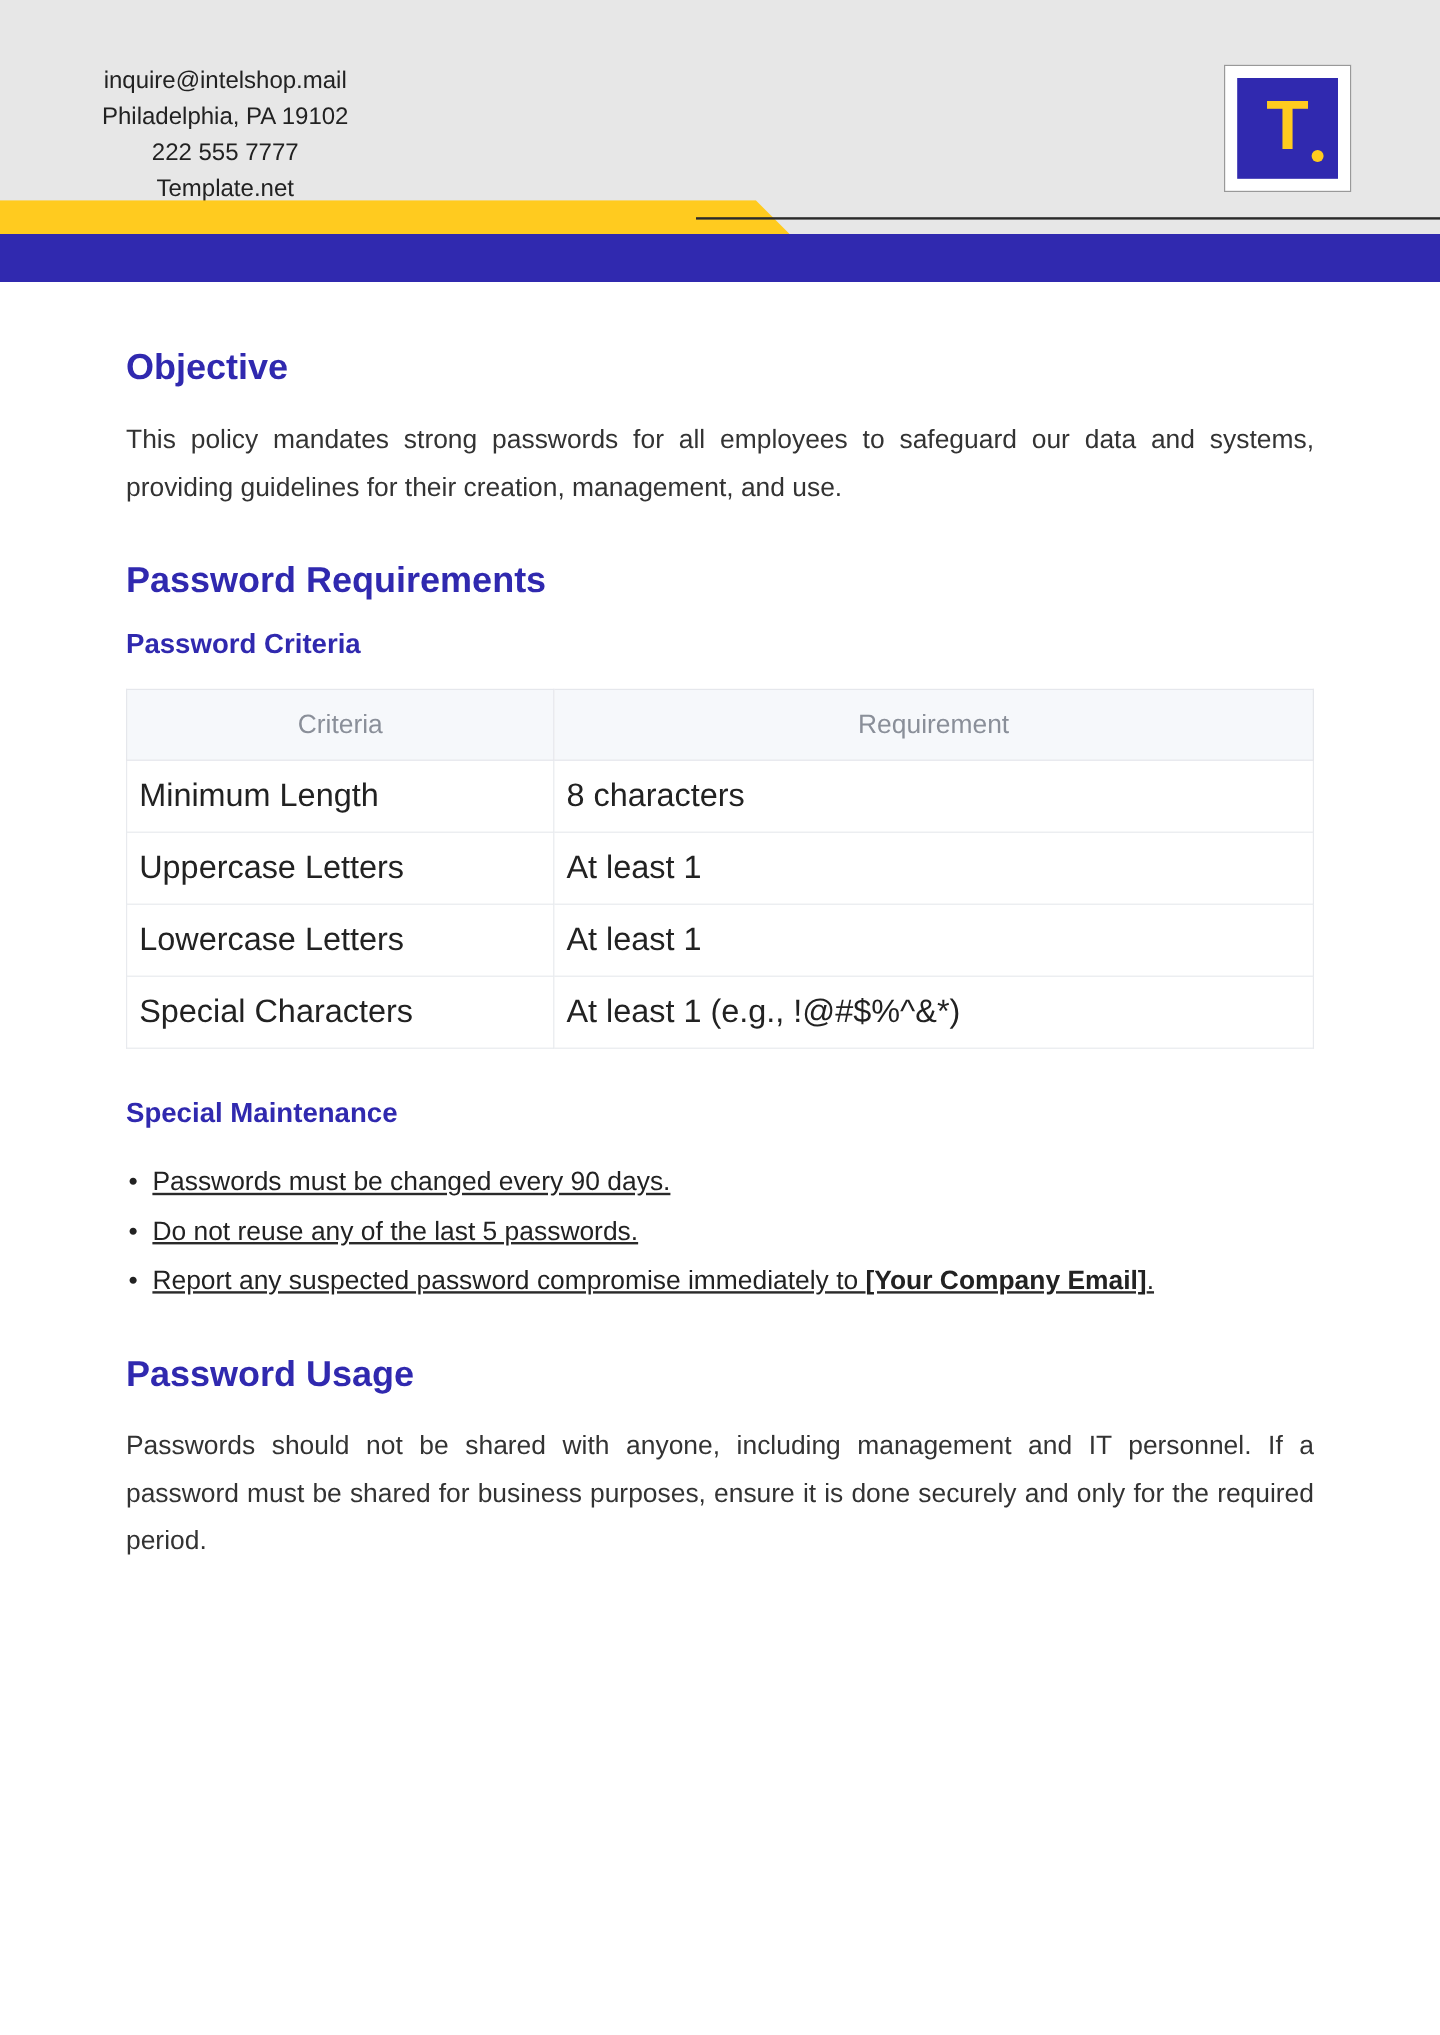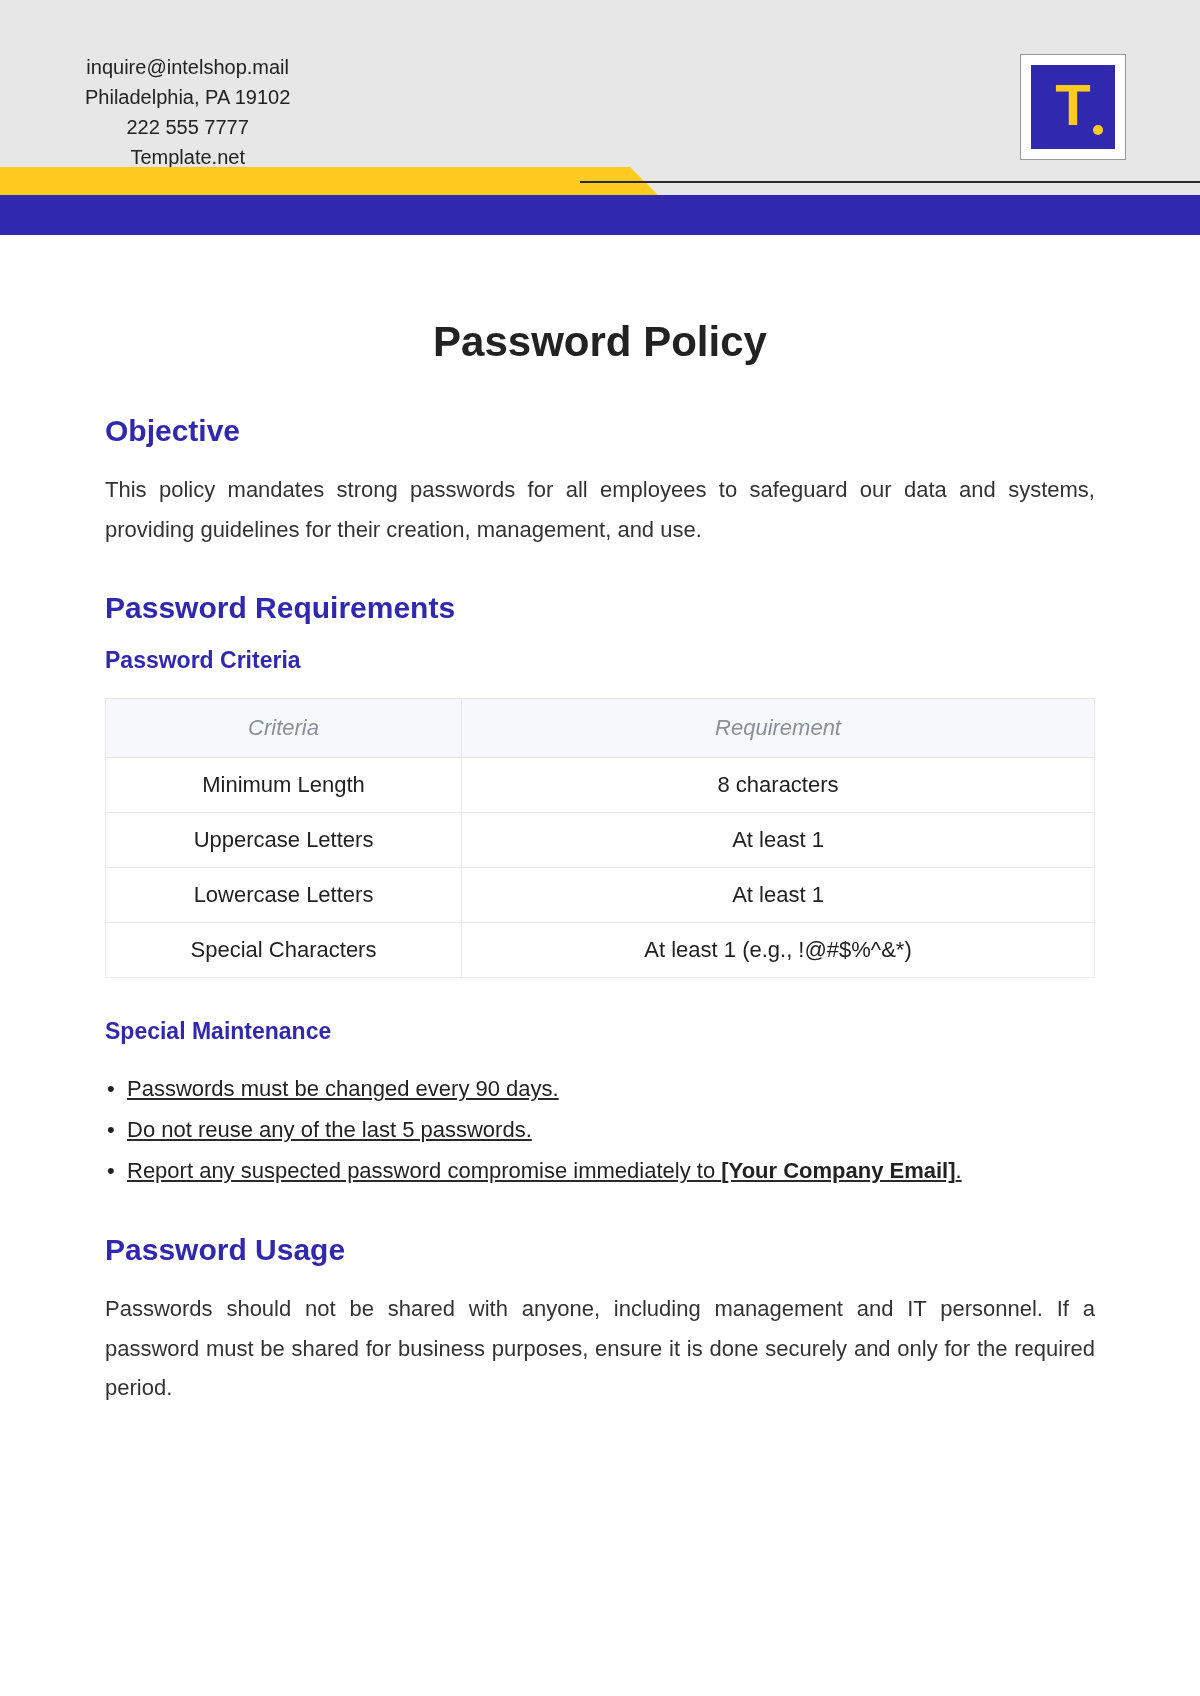--- a/index.html
+++ b/index.html
@@ -138,28 +138,26 @@
     margin-bottom: 40px;
   }
   table.criteria th {
     background: #f6f8fb;
     color: #8a8f99;
     font-weight: 400;
     font-size: 22px;
     padding: 16px 10px;
     border: 1px solid #e5e7ec;
     text-align: center;
-    font-style: italic;
   }
   table.criteria td {
-    font-size: 22px;
+    font-size: 27px;
     color: #222;
     padding: 14px 10px;
     border: 1px solid #e8eaee;
-    text-align: center;
   }
   table.criteria th:first-child,
   table.criteria td:first-child { width: 36%; }
   ul.bullets {
     list-style: none;
     margin-bottom: 42px;
     text-decoration: underline;
   }
   ul.bullets li {
     font-size: 22px;
@@ -194,21 +192,20 @@
     <span class="logo-t">T</span>
     <span class="logo-dot"></span>
   </div>
 </div>
 
 <div class="yellow-band"></div>
 <div class="thin-line"></div>
 <div class="blue-band"></div>
 
 <div class="content">
-  <h1 class="title">Password Policy</h1>
 
   <h2 class="section">Objective</h2>
   <p class="body">This policy mandates strong passwords for all employees to safeguard our data and systems, providing guidelines for their creation, management, and use.</p>
 
   <h2 class="section">Password Requirements</h2>
   <h3 class="sub">Password Criteria</h3>
 
   <table class="criteria">
     <thead>
       <tr>

